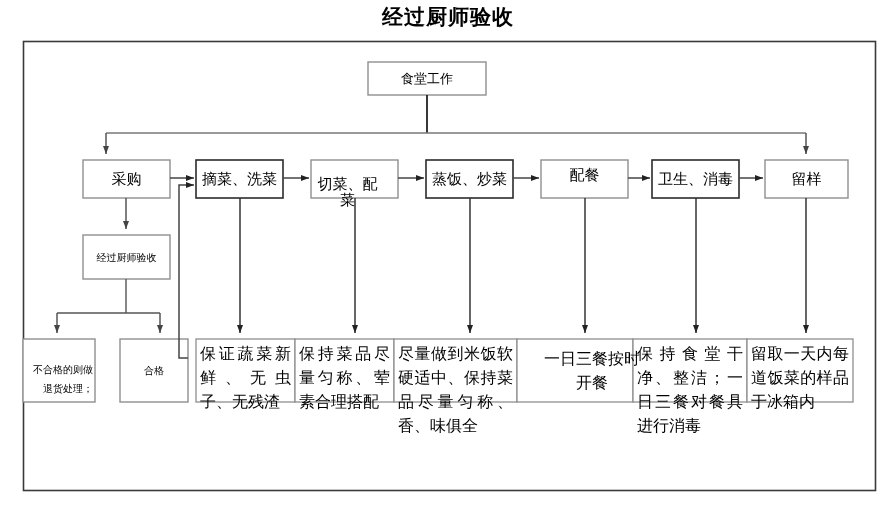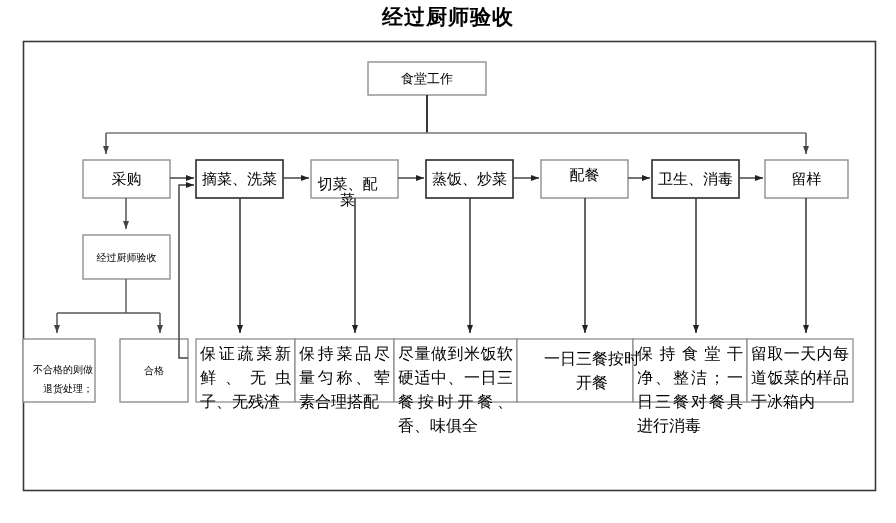--- a/index.html
+++ b/index.html
@@ -153,18 +153,18 @@
   <div class="node-label proc-label" style="left:652px; top:160px; width:87px; height:38px;">卫生、消毒</div>
   <div class="node-label proc-label" style="left:765px; top:160px; width:83px; height:38px;">留样</div>
 
   <div class="node-label gate-label" style="left:85px; top:235px; width:83px; height:44px;">经过厨师验收</div>
 
   <div class="node-label gate-label" style="left:25px; top:339px; width:68px; height:80px; line-height:19px;">不合格的则做退货处理；</div>
   <div class="node-label gate-label" style="left:120px; top:339px; width:68px; height:63px;">合格</div>
 
   <div class="node-label desc-label" style="left:196px; top:339px; width:99px; height:63px;">保证蔬菜新鲜、无虫子、无残渣</div>
   <div class="node-label desc-label" style="left:295px; top:339px; width:99px; height:63px;">保持菜品尽量匀称、荤素合理搭配</div>
-  <div class="node-label desc-label" style="left:394px; top:339px; width:123px; height:63px;">尽量做到米饭软硬适中、一日三餐按时开餐、香、味俱全</div>
+  <div class="node-label desc-label" style="left:394px; top:339px; width:123px; height:63px;">尽量做到米饭软硬适中、保持菜品尽量匀称、香、味俱全</div>
   <div class="node-label desc-label centered" style="left:517px; top:339px; width:116px; height:63px;">一日三餐按时开餐</div>
   <div class="node-label desc-label" style="left:633px; top:339px; width:114px; height:71px;">保持食堂干净、整洁；一日三餐对餐具进行消毒</div>
   <div class="node-label desc-label" style="left:747px; top:339px; width:106px; height:63px;">留取一天内每道饭菜的样品于冰箱内</div>
 
 </div>
 
 </body></html>

